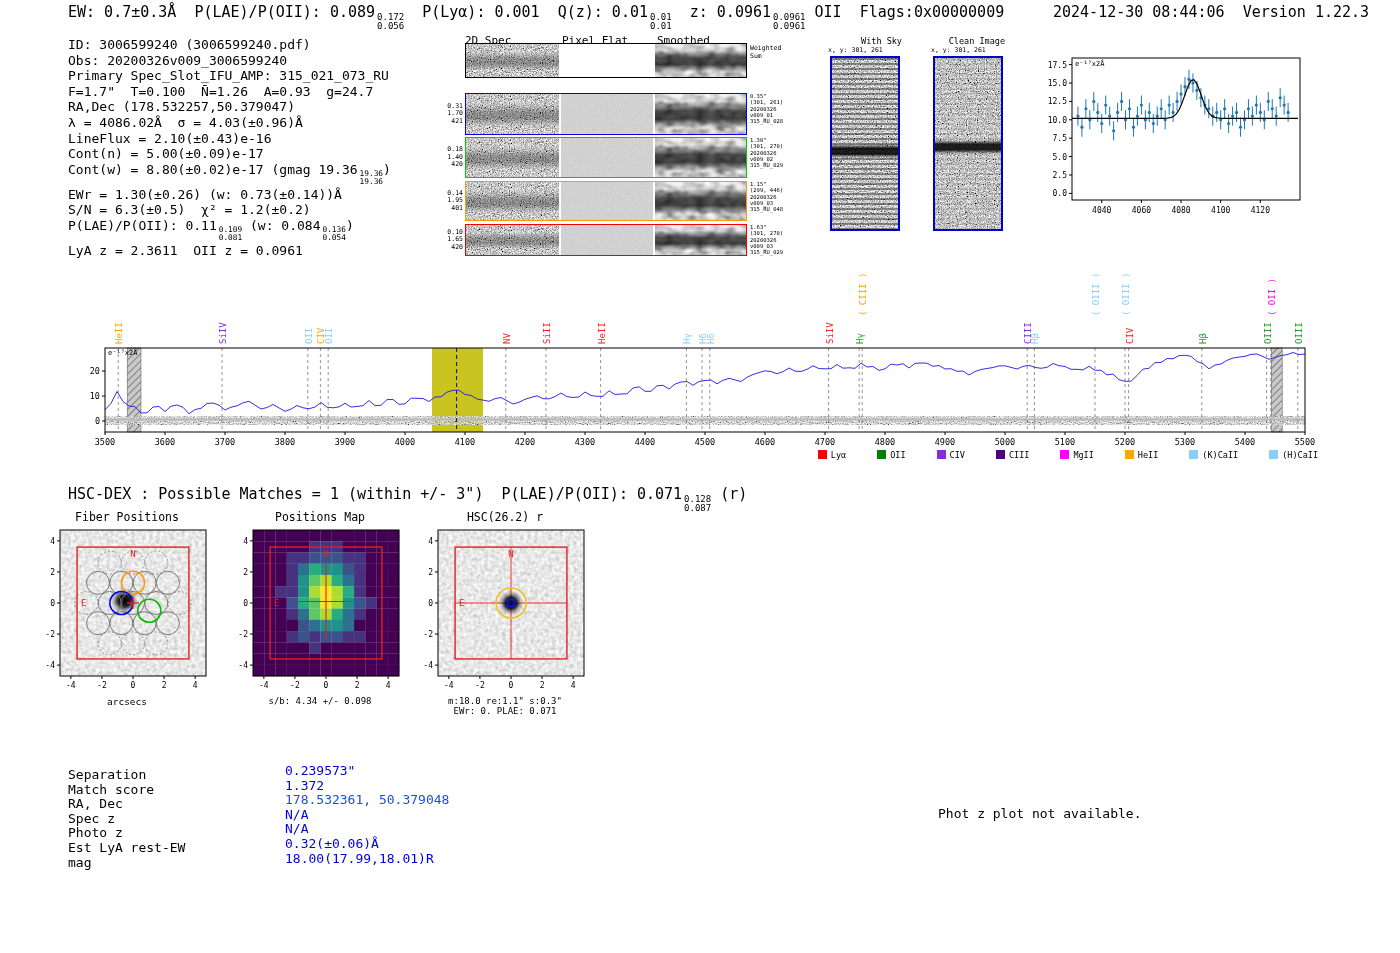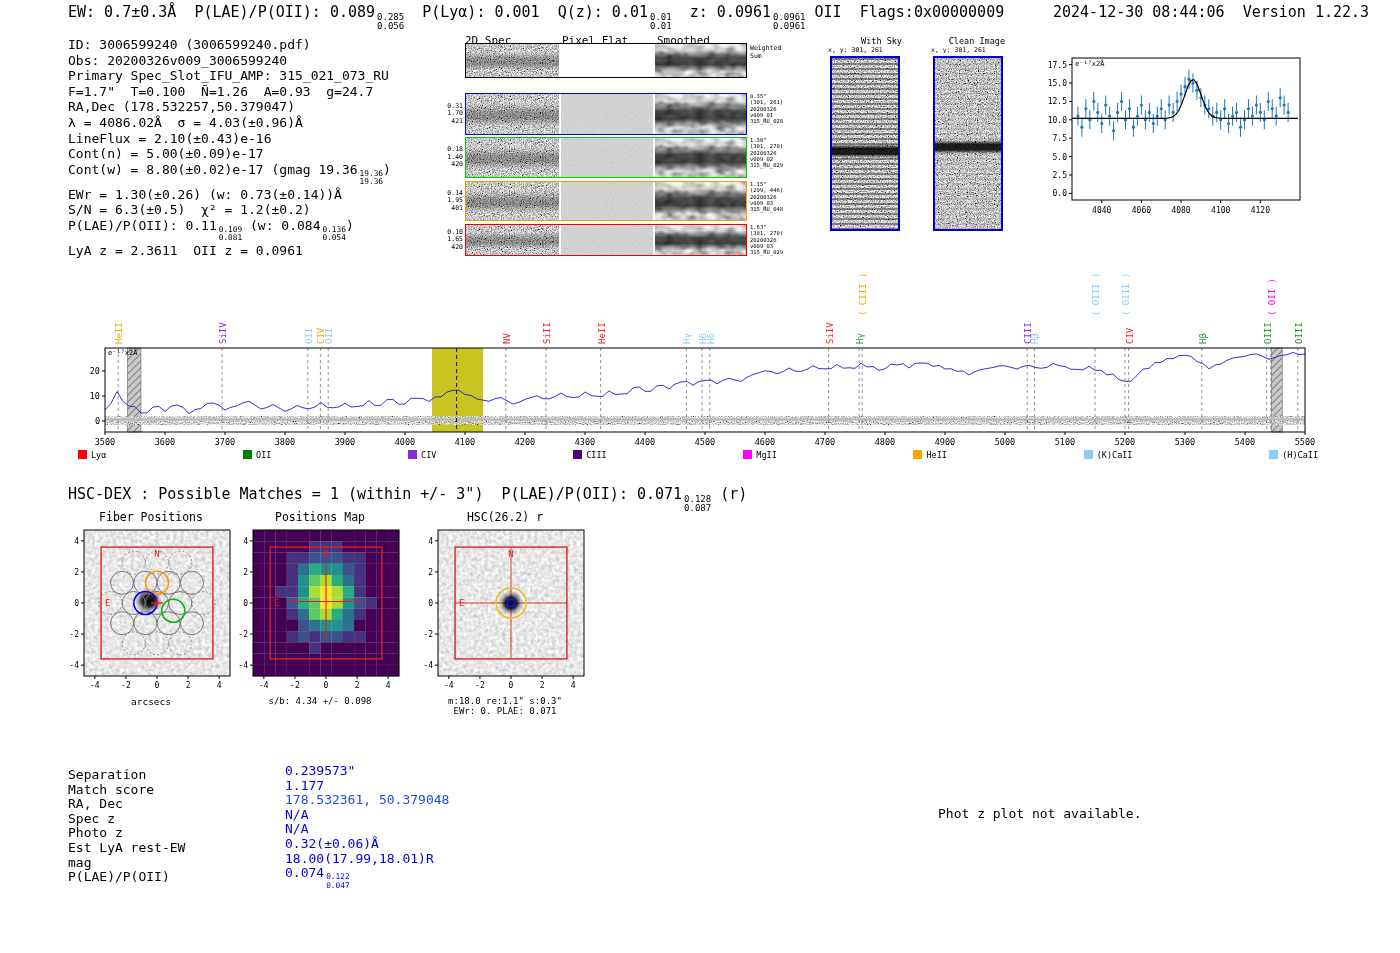--- a/index.html
+++ b/index.html
@@ -27,34 +27,34 @@
   .ann2{position:absolute;left:303px;font-size:5.5px;line-height:6.3px;white-space:pre}
   .ann-sum{position:absolute;left:303px;font-size:6.5px;line-height:7.5px}
   .skytitle{font-size:8.5px;text-align:right}
   .skysub{font-size:6.5px;text-align:left}
   .skyimg{position:relative;width:70px;height:175px;overflow:hidden;margin:2px auto 0}
   .stripes{position:absolute;inset:0;background:repeating-linear-gradient(180deg,rgba(0,0,0,.38) 0px,rgba(0,0,0,.38) 2px,rgba(0,0,0,0) 2px,rgba(0,0,0,0) 5px)}
   .stripes.weak{opacity:.25}
   .skyband{position:absolute;left:0;right:0;height:14px;background:linear-gradient(180deg,rgba(0,0,0,0),rgba(0,0,0,.85) 30%,rgba(0,0,0,.85) 70%,rgba(0,0,0,0))}
   .rot{position:absolute;transform:rotate(-90deg);transform-origin:0 0;font-size:9px;
        line-height:10px;white-space:nowrap}
-  .legend{position:absolute;display:flex;gap:18px;font-size:8.5px;align-items:center;justify-content:space-between}
+  .legend{position:absolute;display:flex;gap:31px;font-size:8.5px;align-items:center;justify-content:flex-end}
   .sw{display:inline-block;width:9px;height:9px;margin-right:4px;vertical-align:-1px}
   .ptitle{font-size:11.5px;text-align:center}
   .caption{font-size:9px;text-align:center}
   .mt-row{position:relative;height:14.6px;font-size:13px;white-space:pre}
   .mt-val{position:absolute;left:217px;top:-4px;color:#0000dd;white-space:pre}
   svg text{font-family:"DejaVu Sans Mono",monospace}
 </style>
 </head>
 <body>
 
 <div class="page">
 
-  <div class="abs seg" style="left:68px;top:3px">EW: 0.7±0.3Å  P(LAE)/P(OII): 0.089<span class="frac"><span>0.285</span><span>0.056</span></span>  P(Lyα): 0.001  Q(z): 0.01<span class="frac"><span>0.01</span><span>0.01</span></span>  z: 0.0961<span class="frac"><span>0.0961</span><span>0.0961</span></span> OII  Flags:0x00000009</div>
+  <div class="abs seg" style="left:68px;top:3px">EW: 0.7±0.3Å  P(LAE)/P(OII): 0.089<span class="frac"><span>0.172</span><span>0.056</span></span>  P(Lyα): 0.001  Q(z): 0.01<span class="frac"><span>0.01</span><span>0.01</span></span>  z: 0.0961<span class="frac"><span>0.0961</span><span>0.0961</span></span> OII  Flags:0x00000009</div>
   <div class="abs seg" style="left:1053px;top:3px">2024-12-30 08:44:06  Version 1.22.3</div>
 
   <div class="abs" id="info-block" style="left:68px;top:37px">
       <div class="info-line">ID: 3006599240 (3006599240.pdf)</div>
       <div class="info-line">Obs: 20200326v009_3006599240</div>
       <div class="info-line">Primary Spec_Slot_IFU_AMP: 315_021_073_RU</div>
       <div class="info-line">F=1.7"  T=0.100  N̄=1.26  A=0.93  g=24.7</div>
       <div class="info-line">RA,Dec (178.532257,50.379047)</div>
       <div class="info-line">λ = 4086.02Å  σ = 4.03(±0.96)Å</div>
       <div class="info-line">LineFlux = 2.10(±0.43)e-16</div>
@@ -437,21 +437,21 @@
       <span><span class="sw" style="background: rgb(138, 43, 226);"></span>CIV</span>
       <span><span class="sw" style="background: rgb(75, 0, 130);"></span>CIII</span>
       <span><span class="sw" style="background: rgb(255, 0, 255);"></span>MgII</span>
       <span><span class="sw" style="background: rgb(255, 165, 0);"></span>HeII</span>
       <span><span class="sw" style="background: rgb(135, 206, 250);"></span>(K)CaII</span>
       <span><span class="sw" style="background: rgb(135, 206, 250);"></span>(H)CaII</span>
     </div>
 
   <div class="abs seg" style="left:68px;top:485px">HSC-DEX : Possible Matches = 1 (within +/- 3")  P(LAE)/P(OII): 0.071<span class="frac"><span>0.128</span><span>0.087</span></span> (r)</div>
 
-  <div class="abs" style="left:56px;top:510px;width:190px">
+  <div class="abs" style="left:32px;top:510px;width:190px">
     <div class="ptitle">Fiber Positions</div>
     <svg id="fiber-svg" width="190" height="170" style="display:block;margin-top:2px">
         <rect x="28" y="4" width="146" height="146" fill="#b8b8b8" filter="url(#nzl)"></rect>
         <ellipse cx="92.45744680851064" cy="74.67021276595744" rx="14" ry="13" fill="url(#gdark2)"></ellipse>
         <circle cx="77.70212765957447" cy="36.61702127659574" r="11.5" fill="none" stroke="#8f8f8f" stroke-width="1" stroke-dasharray="2 2"></circle>
         <circle cx="101" cy="36.61702127659574" r="11.5" fill="none" stroke="#8f8f8f" stroke-width="1" stroke-dasharray="2 2"></circle>
         <circle cx="124.29787234042553" cy="36.61702127659574" r="11.5" fill="none" stroke="#8f8f8f" stroke-width="1" stroke-dasharray="2 2"></circle>
         <circle cx="66.0531914893617" cy="56.808510638297875" r="11.5" fill="none" stroke="#777" stroke-width="1"></circle>
         <circle cx="89.35106382978724" cy="56.808510638297875" r="11.5" fill="none" stroke="#777" stroke-width="1"></circle>
         <circle cx="112.64893617021276" cy="56.808510638297875" r="11.5" fill="none" stroke="#777" stroke-width="1"></circle>
@@ -735,27 +735,26 @@
         <text x="23" y="17.872340425531917" text-anchor="end" font-size="8">4</text>
         <line x1="163.12765957446805" y1="150" x2="163.12765957446805" y2="153" stroke="#000" stroke-width="1"></line>
         <text x="163.12765957446805" y="162" text-anchor="middle" font-size="8">4</text>
       </svg>
     <div class="caption">m:18.0 re:1.1" s:0.3"</div>
     <div class="caption">EWr: 0. PLAE: 0.071</div>
   </div>
 
   <div class="abs" id="match-table" style="left:68px;top:767px;width:520px">
       <div class="mt-row"><span>Separation</span><span class="mt-val" style="color: rgb(0, 0, 221);">0.239573"</span></div>
-      <div class="mt-row"><span>Match score</span><span class="mt-val" style="color: rgb(0, 0, 221);">1.177</span></div>
+      <div class="mt-row"><span>Match score</span><span class="mt-val" style="color: rgb(0, 0, 221);">1.372</span></div>
       <div class="mt-row"><span>RA, Dec</span><span class="mt-val" style="color: #1d4ed8;">178.532361, 50.379048</span></div>
       <div class="mt-row"><span>Spec z</span><span class="mt-val" style="color: rgb(0, 0, 221);">N/A</span></div>
       <div class="mt-row"><span>Photo z</span><span class="mt-val" style="color: rgb(0, 0, 221);">N/A</span></div>
       <div class="mt-row"><span>Est LyA rest-EW</span><span class="mt-val" style="color: rgb(0, 0, 221);">0.32(±0.06)Å</span></div>
       <div class="mt-row"><span>mag</span><span class="mt-val" style="color: rgb(0, 0, 221);">18.00(17.99,18.01)R</span></div>
-      <div class="mt-row"><span>P(LAE)/P(OII)</span><span class="mt-val" style="color: rgb(0, 0, 221);">0.074<span class="frac"><span>0.122</span><span>0.047</span></span></span></div>
     </div>
 
   <div class="abs" style="left:938px;top:806px;font-size:13px">Phot z plot not available.</div>
 
   <svg width="0" height="0" style="position:absolute" aria-hidden="true">
     <defs>
       <filter id="nzf1" x="0%" y="0%" width="100%" height="100%">
         <feTurbulence type="fractalNoise" baseFrequency="0.9" numOctaves="4" seed="11" stitchTiles="stitch"></feTurbulence>
         <feColorMatrix type="saturate" values="0"></feColorMatrix>
         <feComponentTransfer>

